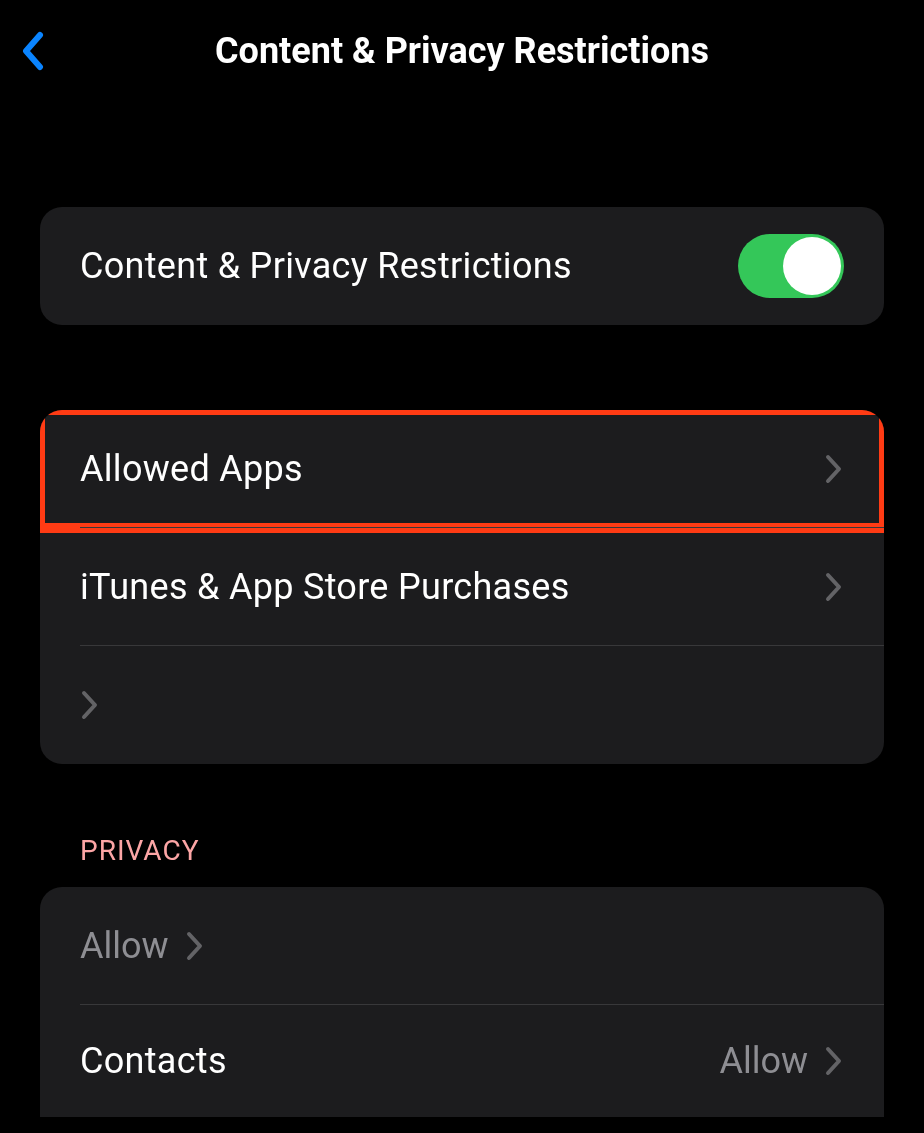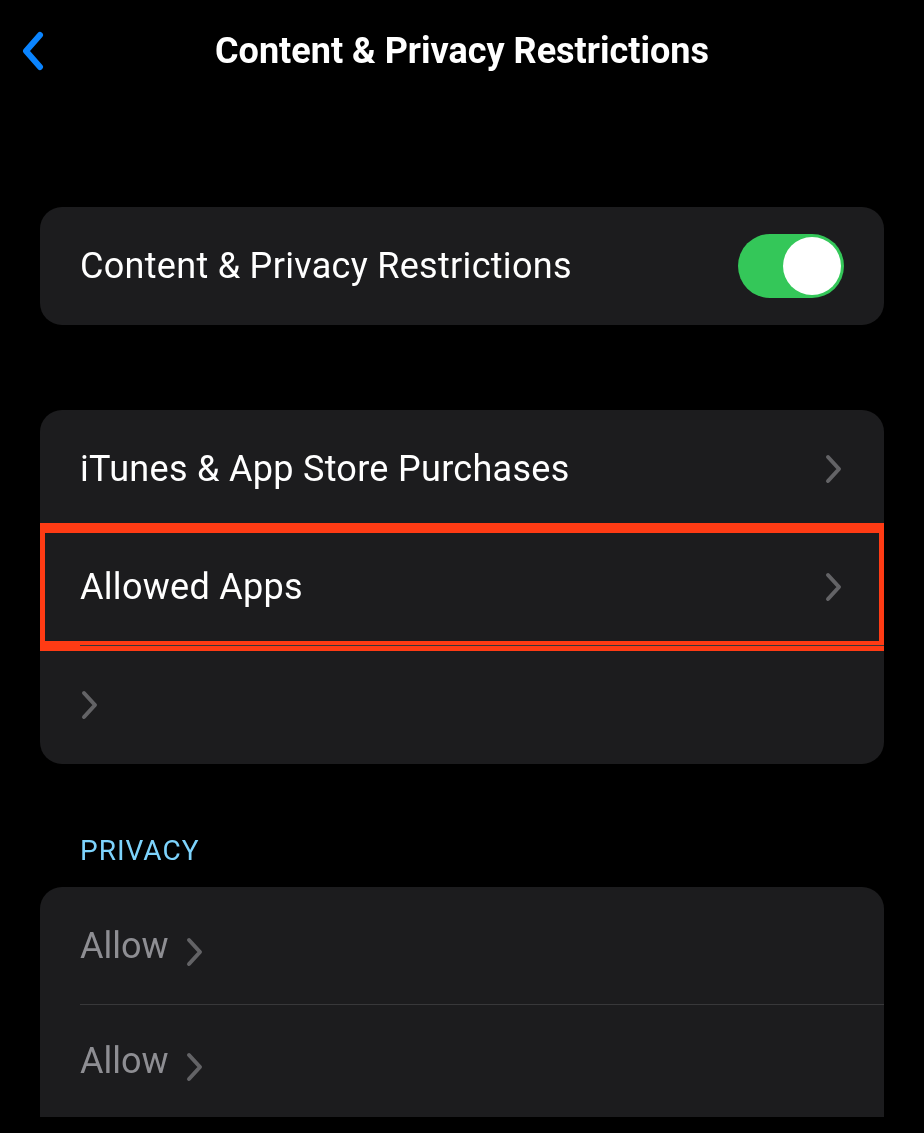--- a/index.html
+++ b/index.html
@@ -65,21 +65,21 @@
       position: relative;
     }
     .row-label {
       color: #fff;
       font-size: 36px;
       font-weight: 400;
       letter-spacing: 0.3px;
     }
     .row-right {
       display: flex;
-      align-items: flex-end;
+      align-items: center;
       gap: 16px;
     }
     .row-value {
       color: #8e8e93;
       font-size: 36px;
       font-weight: 400;
     }
     .disclosure {
       width: 20px;
       height: 30px;
@@ -104,21 +104,21 @@
     .toggle-knob {
       width: 58px;
       height: 58px;
       background: #fff;
       border-radius: 50%;
       position: absolute;
       top: 3px;
       right: 3px;
     }
     .section-header {
-      color: #7dd3fc;
+      color: #fca5a5;
       font-size: 28px;
       font-weight: 400;
       letter-spacing: 1px;
       padding: 0 40px 20px 40px;
     }
     .highlighted {
       outline: 10px solid #ff3b14;
       outline-offset: -5px;
     }
     .group-partial {
@@ -149,39 +149,39 @@
       <div class="row-label">Content &amp; Privacy Restrictions</div>
       <div class="toggle">
         <div class="toggle-knob"></div>
       </div>
     </div>
   </div>
 
   <div class="spacer-medium"></div>
 
   <div class="group">
-    <div class="row">
-      <div class="row-label">iTunes &amp; App Store Purchases</div>
-      <div class="row-right">
-        <svg class="disclosure" viewBox="0 0 20 30" fill="none">
-          <path d="M4 3 L15 15 L4 27" stroke="#636366" stroke-width="4" stroke-linecap="round" stroke-linejoin="round"></path>
-        </svg>
-      </div>
-      <div class="separator"></div>
-    </div>
     <div class="row highlighted">
       <div class="row-label">Allowed Apps</div>
       <div class="row-right">
         <svg class="disclosure" viewBox="0 0 20 30" fill="none">
           <path d="M4 3 L15 15 L4 27" stroke="#636366" stroke-width="4" stroke-linecap="round" stroke-linejoin="round"></path>
         </svg>
       </div>
       <div class="separator"></div>
     </div>
     <div class="row">
+      <div class="row-label">iTunes &amp; App Store Purchases</div>
+      <div class="row-right">
+        <svg class="disclosure" viewBox="0 0 20 30" fill="none">
+          <path d="M4 3 L15 15 L4 27" stroke="#636366" stroke-width="4" stroke-linecap="round" stroke-linejoin="round"></path>
+        </svg>
+      </div>
+      <div class="separator"></div>
+    </div>
+    <div class="row">
       <div class="row-right">
         <svg class="disclosure" viewBox="0 0 20 30" fill="none">
           <path d="M4 3 L15 15 L4 27" stroke="#636366" stroke-width="4" stroke-linecap="round" stroke-linejoin="round"></path>
         </svg>
       </div>
     </div>
   </div>
 
   <div class="spacer-small"></div>
 
@@ -191,20 +191,21 @@
     <div class="row">
       <div class="row-right">
         <div class="row-value">Allow</div>
         <svg class="disclosure" viewBox="0 0 20 30" fill="none">
           <path d="M4 3 L15 15 L4 27" stroke="#636366" stroke-width="4" stroke-linecap="round" stroke-linejoin="round"></path>
         </svg>
       </div>
       <div class="separator"></div>
     </div>
     <div class="row row-short">
+      <div class="row-label">Contacts</div>
       <div class="row-right">
         <div class="row-value">Allow</div>
         <svg class="disclosure" viewBox="0 0 20 30" fill="none">
           <path d="M4 3 L15 15 L4 27" stroke="#636366" stroke-width="4" stroke-linecap="round" stroke-linejoin="round"></path>
         </svg>
       </div>
     </div>
   </div>
 </div>
 

